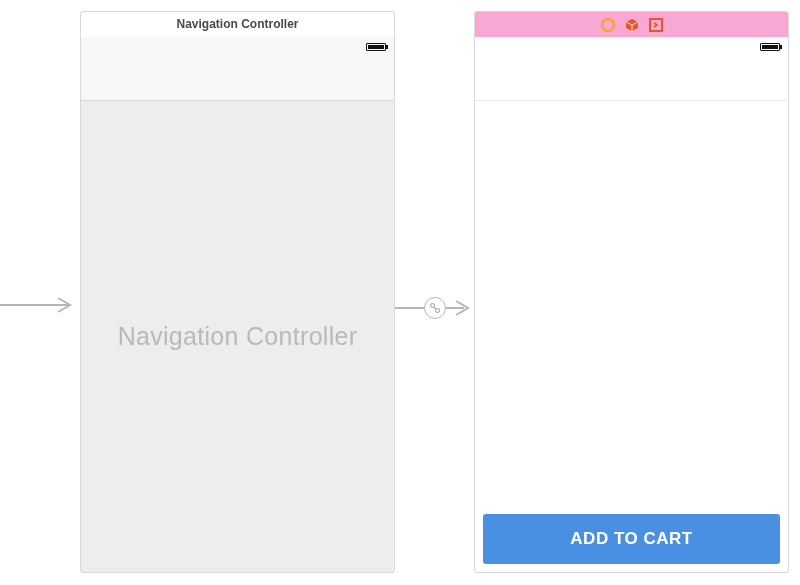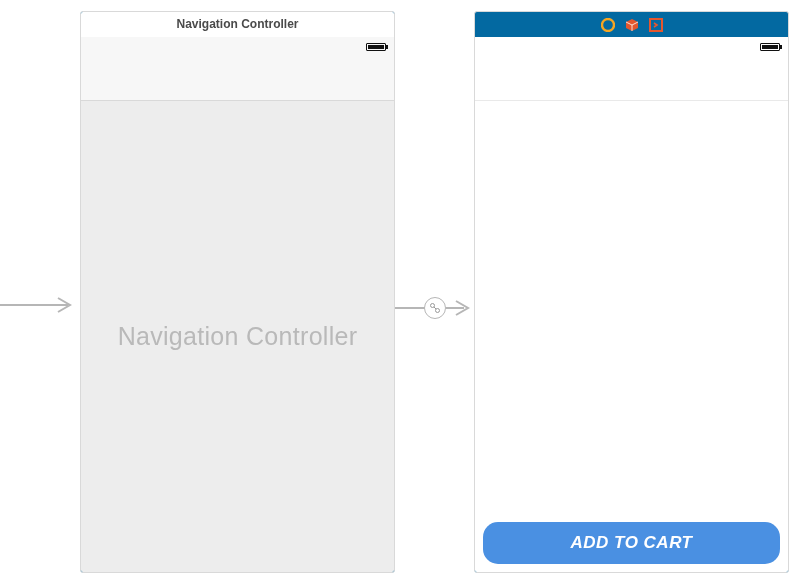--- a/index.html
+++ b/index.html
@@ -6,21 +6,21 @@
   html, body { width: 800px; height: 585px; background: #ffffff; font-family: -apple-system, "Helvetica Neue", Arial, sans-serif; }
   .canvas { position: relative; width: 800px; height: 585px; }
 
   
   .scene {
     position: absolute;
     width: 315px;
     height: 562px;
     border: 1px solid #d9d9d9;
     border-radius: 3px;
-    background: #0369a1;
+    background: #f9a8d4;
     overflow: hidden;
   }
   .scene-left  { left: 80px;  top: 11px; }
   .scene-right { left: 474px; top: 11px; }
 
   
   .scene-title {
     height: 25px;
     line-height: 25px;
     text-align: center;
@@ -93,33 +93,32 @@
   .scene-body-right {
     position: absolute;
     top: 89px; left: 0; right: 0; bottom: 0;
     background: #ffffff;
   }
 
   
   .cart-btn {
     position: absolute;
     left: 8px; right: 8px; bottom: 8px;
-    height: 42px;
+    height: 50px;
     background: #4a90e2;
-    border-radius: 15px;
+    border-radius: 3px;
     color: #ffffff;
     font-size: 17px;
     font-weight: 800;
     letter-spacing: 0.5px;
     border: none;
     display: flex;
     align-items: center;
     justify-content: center;
     cursor: pointer;
-    font-style: italic;
   }
 
   
   .arrow {
     position: absolute;
     stroke: #b6b6b6;
     fill: none;
   }
   .segue-badge {
     position: absolute;

